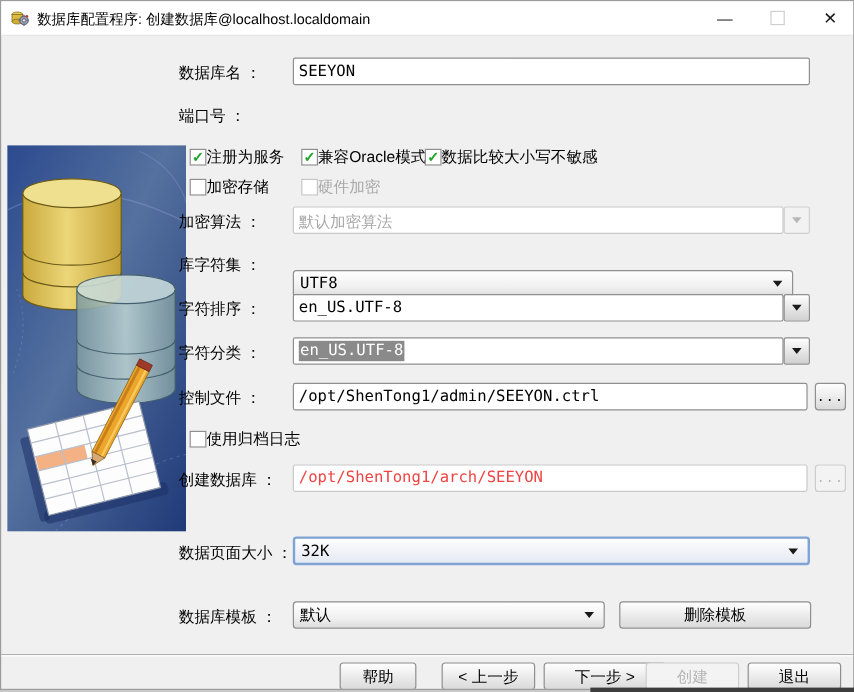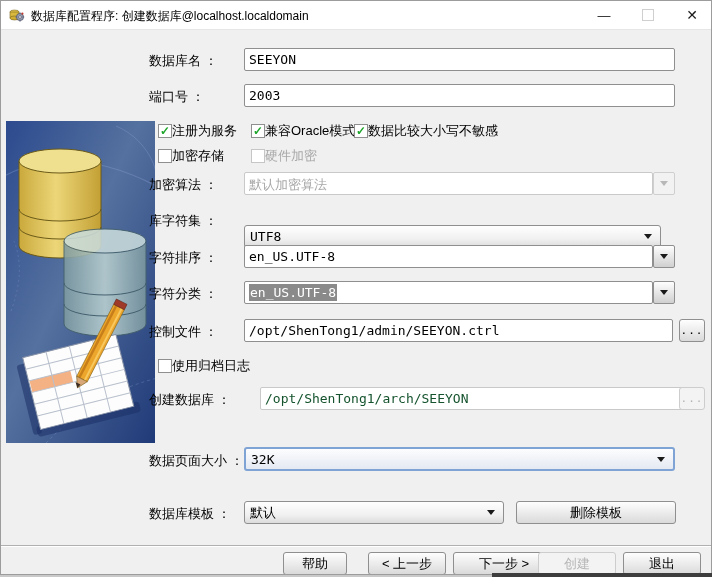--- a/index.html
+++ b/index.html
@@ -25,21 +25,21 @@
 
   
   .lbl{position:absolute;font-size:13px;color:#000;white-space:nowrap;}
 
   
   .tf{
     position:absolute;height:23px;box-sizing:border-box;
     border:1px solid #8f8f8f;border-radius:2px;background:#fff;
     font:13px "DejaVu Sans Mono",monospace;color:#000;padding:0 2px 0 4px;outline:none;
   }
-  .tf.disabled{border-color:#c9c9c9;color:#14532d;margin-left:16px;}
+  .tf.disabled{border-color:#c9c9c9;color:#ef4444;}
   .fieldbox{
     position:absolute;height:23px;box-sizing:border-box;
     border:1px solid #8f8f8f;border-radius:2px;background:#fff;
     display:flex;align-items:center;padding-left:4px;
     font:13px "DejaVu Sans Mono",monospace;color:#000;
   }
   .fieldbox.disabled{border-color:#c9c9c9;color:#a8a8a8;font-family:Liberation Serif, serif;align-items:flex-end;}
   .sel{background:#8a8a8a;color:#fff;padding:1px 1px;}
 
   
@@ -178,21 +178,20 @@
       <polygon points="107.7,183.3 118.3,188.7 121,183.4 110.4,178" fill="#a03a28" stroke="#5e1f12" stroke-width="0.6"></polygon>
       <polygon points="70.7,255.3 81.3,260.7 71.4,266.9" fill="#d8a878" stroke="#7a5a10" stroke-width="0.6"></polygon>
       <polygon points="69.5,261 74.5,263.5 71.4,266.9" fill="#3c2c22"></polygon>
     </g>
   </svg>
 
   <div class="lbl" style="left:148px;top:51px">数据库名 ：</div>
   <input class="tf" style="left: 243px; top: 47px; width: 431px;" readonly="" value="SEEYON">
 
   <div class="lbl" style="left:148px;top:87px">端口号 ：</div>
-  <input class="tf" style="left: 243px; top: 83px; width: 431px;" readonly="" value="2003">
 
   <div class="cb" style="left:157px;top:121px">
     <span class="cbbox checked"></span>
     <span>注册为服务</span>
   </div>
   <div class="cb" style="left:250px;top:121px">
     <span class="cbbox checked"></span>
     <span>兼容Oracle模式</span>
   </div>
   <div class="cb" style="left:353px;top:121px">

